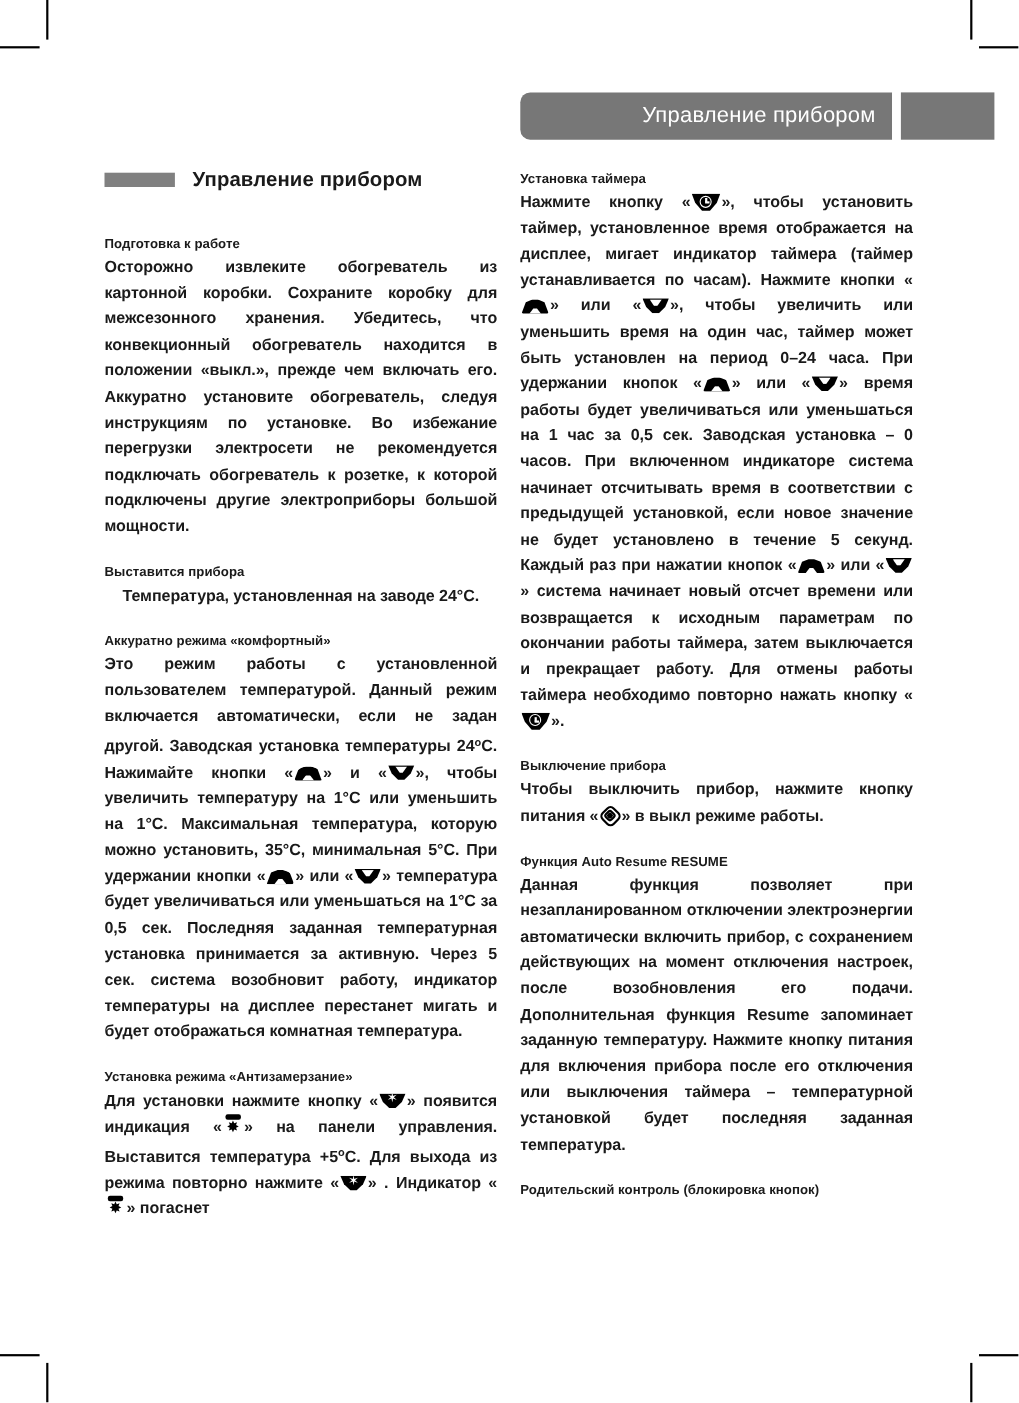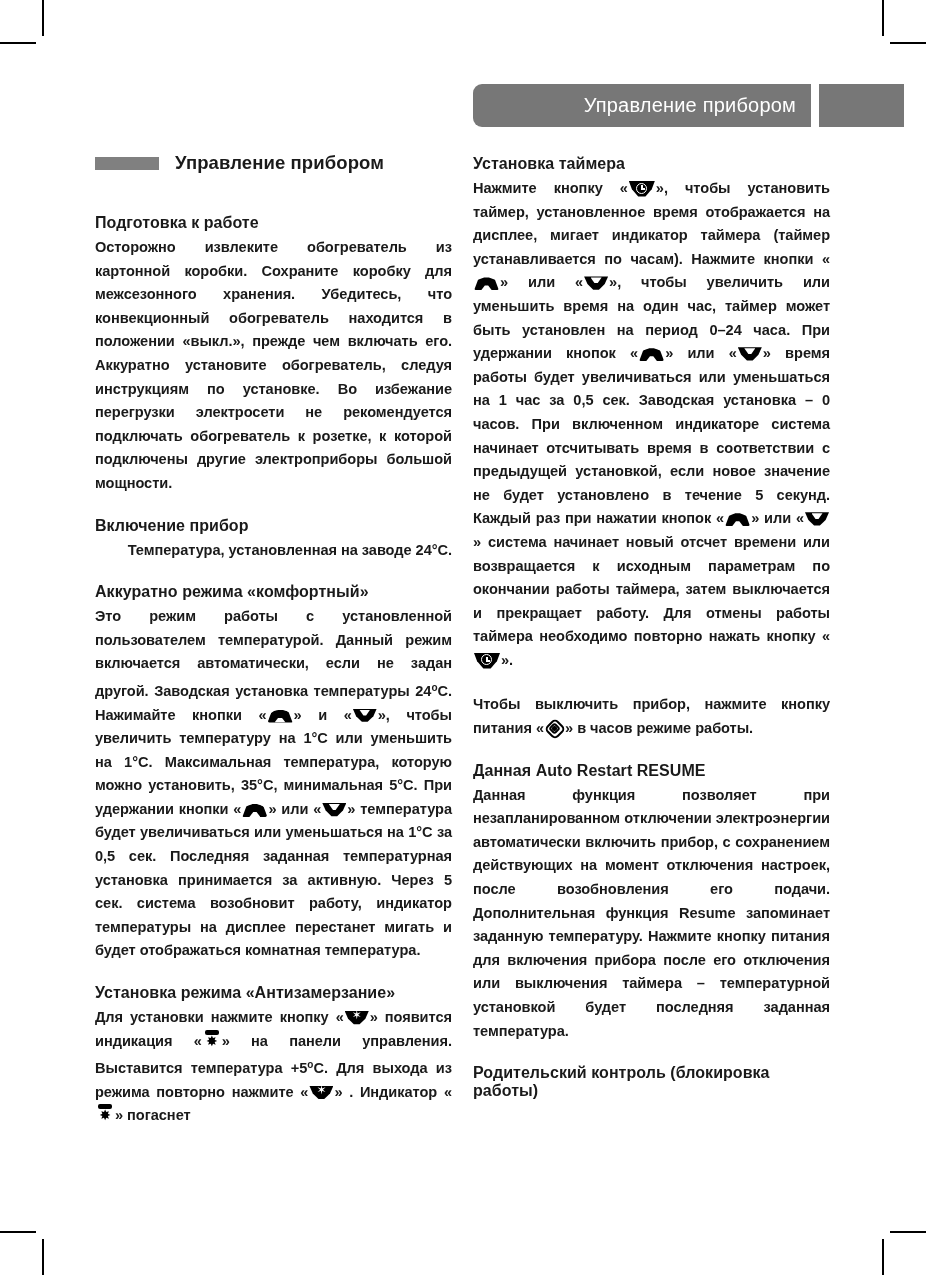--- a/index.html
+++ b/index.html
@@ -84,35 +84,35 @@
   }
   .chapter-title {
     font-size: 18.5px;
     font-weight: bold;
     letter-spacing: 0.1px;
     white-space: nowrap;
   }
 
   
   h3.sec {
-    font-size: 16px;
+    font-size: 12px;
     font-weight: bold;
     margin: 0 0 4px 0;
     letter-spacing: 0.05px;
   }
   p.para {
     font-size: 14.6px;
     line-height: 23.6px;
     margin: 0;
     text-align: justify;
     text-justify: inter-word;
     letter-spacing: -0.05px;
     font-weight: bold;
   }
-  p.para.nojust { text-align: right; }
+  p.para.nojust { text-align: center; }
   .blk { margin-bottom: 21px; }
   .blk-tight { margin-bottom: 0px; }
 
   
   .ico {
     display: inline-block;
     vertical-align: -3px;
     position: relative;
   }
 
@@ -275,21 +275,21 @@
 </div>
 
 <div class="col col-left" style="top:214px;">
 
   <div class="blk">
     <h3 class="sec">Подготовка к работе</h3>
     <p class="para">Осторожно извлеките обогреватель из картонной коробки. Сохраните коробку для межсезонного хранения. Убедитесь, что конвекционный обогреватель находится в положении «выкл.», прежде чем включать его. Аккуратно установите обогреватель, следуя инструкциям по установке. Во избежание перегрузки электросети не рекомендуется подключать обогреватель к розетке, к которой подключены другие электроприборы большой мощности.</p>
   </div>
 
   <div class="blk">
-    <h3 class="sec">Включение прибор</h3>
+    <h3 class="sec">Выставится прибора</h3>
     <p class="para nojust">Температура, установленная на заводе 24°С.</p>
   </div>
 
   <div class="blk">
     <h3 class="sec">Аккуратно режима «комфортный»</h3>
     <p class="para"><span>Это режим работы с установленной пользователем температурой. Данный режим включается автоматически, если не задан другой. Заводская установка температуры 24</span><span class="sup">о</span><span>С. Нажимайте кнопки «</span><span class="ico ico-up"></span><span>» и «</span><span class="ico ico-down"></span><span>», чтобы увеличить температуру на 1°С или уменьшить на 1°С. Максимальная температура, которую можно установить, 35°С, минимальная 5°С. При удержании кнопки «</span><span class="ico ico-up"></span><span>» или «</span><span class="ico ico-down"></span><span>» температура будет увеличиваться или уменьшаться на 1°С за 0,5 сек. Последняя заданная температурная установка принимается за активную. Через 5 сек. система возобновит работу, индикатор температуры на дисплее перестанет мигать и будет отображаться комнатная температура.</span></p>
   </div>
 
   <div class="blk-tight">
     <h3 class="sec">Установка режима «Антизамерзание»</h3>
@@ -299,25 +299,26 @@
 </div>
 
 <div class="col col-right" style="top:155px;">
 
   <div class="blk">
     <h3 class="sec">Установка таймера</h3>
     <p class="para"><span>Нажмите кнопку «</span><span class="ico ico-timer"><span class="hand"></span><span class="hand2"></span></span><span>», чтобы установить таймер, установленное время отображается на дисплее, мигает индикатор таймера (таймер устанавливается по часам). Нажмите кнопки «</span><span class="ico ico-up"></span><span>» или «</span><span class="ico ico-down"></span><span>», чтобы увеличить или уменьшить время на один час, таймер может быть установлен на период 0–24 часа. При удержании кнопок «</span><span class="ico ico-up"></span><span>» или «</span><span class="ico ico-down"></span><span>» время работы будет увеличиваться или уменьшаться на 1 час за 0,5 сек. Заводская установка – 0 часов. При включенном индикаторе система начинает отсчитывать время в соответствии с предыдущей установкой, если новое значение не будет установлено в течение 5 секунд. Каждый раз при нажатии кнопок «</span><span class="ico ico-up"></span><span>» или «</span><span class="ico ico-down"></span><span>» система начинает новый отсчет времени или возвращается к исходным параметрам по окончании работы таймера, затем выключается и прекращает работу. Для отмены работы таймера необходимо повторно нажать кнопку «</span><span class="ico ico-timer"><span class="hand"></span><span class="hand2"></span></span><span>».</span></p>
   </div>
 
   <div class="blk">
-    <p class="para"><span>Чтобы выключить прибор, нажмите кнопку питания «</span><span class="ico ico-power"><span class="r1"></span><span class="r2"></span><span class="r3"></span></span><span>» в часов режиме работы.</span></p>
-  </div>
-
-  <div class="blk">
-    <h3 class="sec">Данная Auto Restart RESUME</h3>
+    <h3 class="sec">Выключение прибора</h3>
+    <p class="para"><span>Чтобы выключить прибор, нажмите кнопку питания «</span><span class="ico ico-power"><span class="r1"></span><span class="r2"></span><span class="r3"></span></span><span>» в выкл режиме работы.</span></p>
+  </div>
+
+  <div class="blk">
+    <h3 class="sec">Функция Auto Resume RESUME</h3>
     <p class="para">Данная функция позволяет при незапланированном отключении электроэнергии автоматически включить прибор, с сохранением  действующих на момент отключения настроек, после возобновления его подачи. Дополнительная функция Resume запоминает заданную температуру. Нажмите кнопку питания для включения прибора после его отключения или выключения таймера – температурной установкой будет последняя заданная температура.</p>
   </div>
 
   <div class="blk-tight">
-    <h3 class="sec">Родительский контроль (блокировка работы)</h3>
+    <h3 class="sec">Родительский контроль (блокировка кнопок)</h3>
   </div>
 
 </div>
 
 </body></html>

